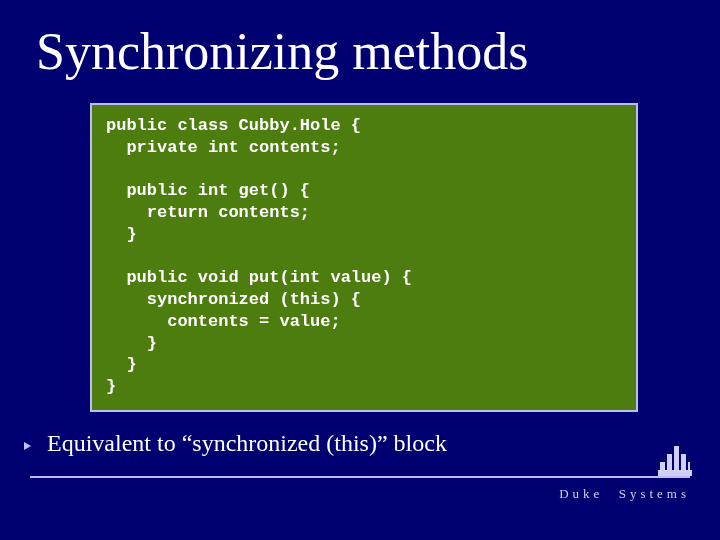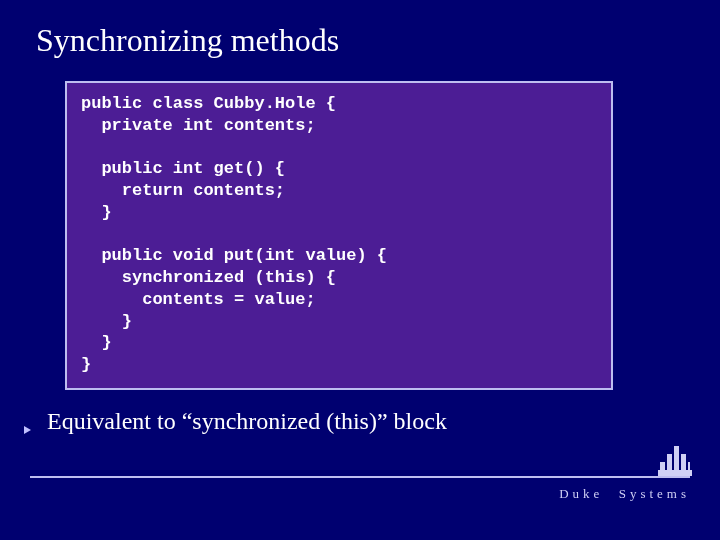--- a/index.html
+++ b/index.html
@@ -6,46 +6,46 @@
   body {
     width: 720px;
     height: 540px;
     background: #000070;
     color: #fff;
     font-family: Georgia, "Times New Roman", serif;
     position: relative;
     overflow: hidden;
   }
   .title {
-    font-size: 32px;
+    font-size: 52px;
     font-weight: normal;
     padding: 22px 0 0 36px;
     color: #fff;
   }
   .codebox {
-    margin: 22px 0 0 65px;
+    margin: 22px 0 0 90px;
     width: 548px;
-    background: #4c1d95;
+    background: #4d7c0f;
     border: 2px solid #bdbdf0;
     padding: 10px 14px 12px 14px;
   }
   .codebox pre {
     font-family: "Courier New", Courier, monospace;
     font-size: 17px;
     font-weight: bold;
     line-height: 1.28;
     color: #fff;
     white-space: pre;
   }
   .bullets {
     margin: 18px 0 0 24px;
   }
   .bullet-row {
     display: flex;
-    align-items: flex-end;
+    align-items: flex-start;
     gap: 14px;
   }
   .bullet-marker {
     width: 9px;
     height: 9px;
     margin-top: 12px;
     position: relative;
   }
   .bullet-marker::before {
     content: "";

